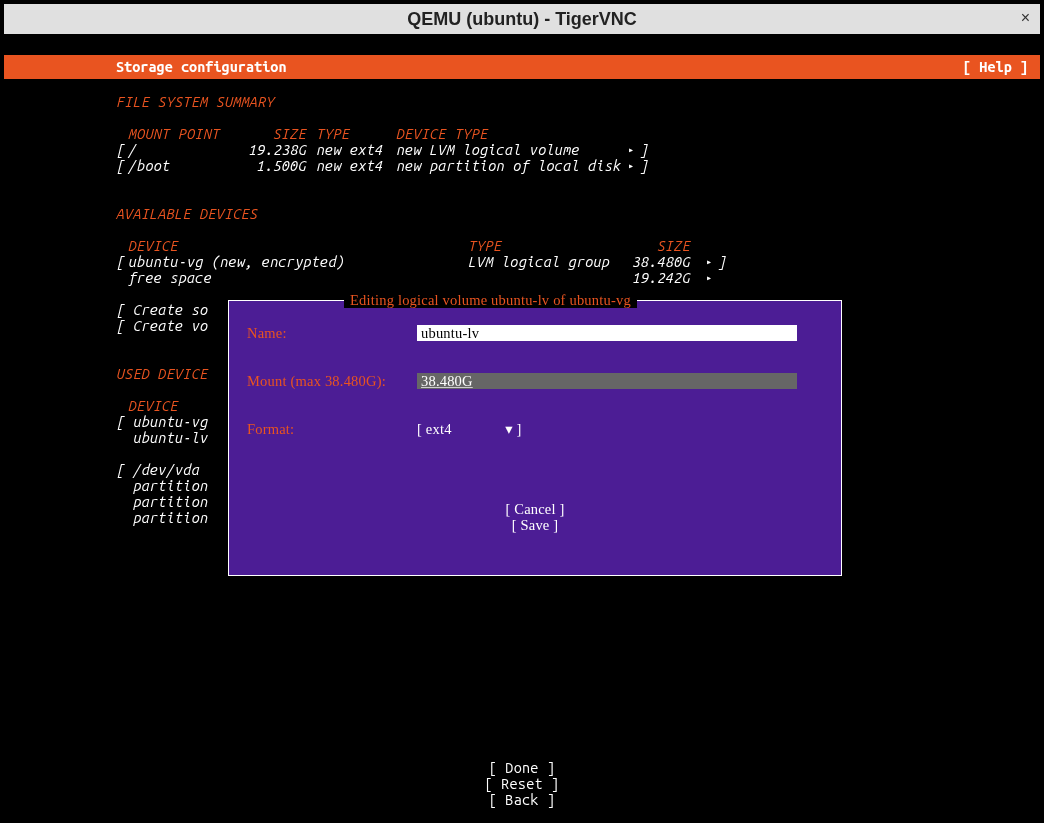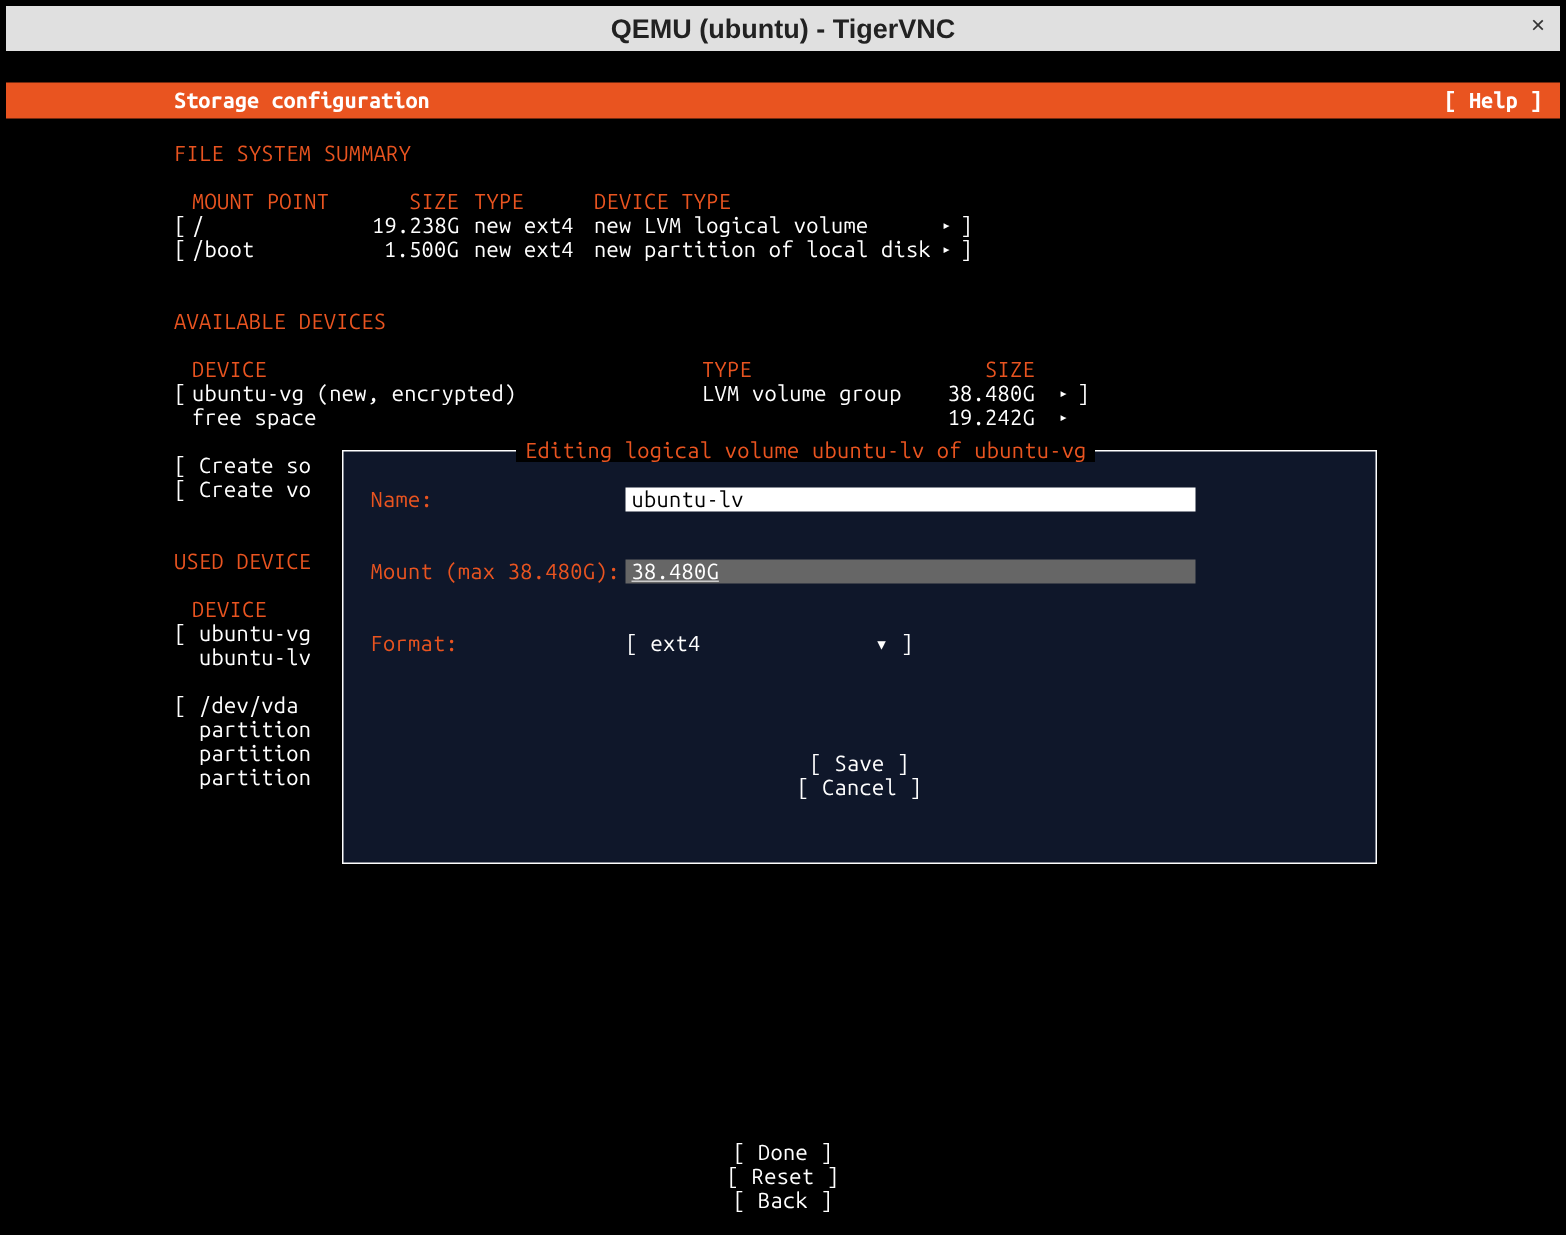--- a/index.html
+++ b/index.html
@@ -66,32 +66,33 @@
     color: #fff;
     letter-spacing: 0.2px;
   }
   .row {
     display: flex;
     padding-left: 116px;
     height: 16px;
     align-items: center;
   }
   .orange-text { color: #e95420; }
-  .cell { white-space: pre; }
+  .cell { white-space: pre; font-style: italic; }
   .arrow { color: #fff; font-size: 10px; }
 
   .dialog {
     position: absolute;
     left: 228px;
     top: 208px;
-    width: 690px;
+    width: 614px;
     height: 276px;
     border: 1.5px solid #fff;
-    background: #0f172a;
+    background: #4c1d95;
     z-index: 10;
+    font-family: Liberation Serif, serif;
   }
   .dialog-title {
     position: absolute;
     top: -9px;
     left: 115px;
     background: #000;
     padding: 0 6px;
     color: #e95420;
   }
   .field-row {
@@ -190,21 +191,21 @@
   <div style="height:16px;"></div>
   <div class="row">
     <span class="cell" style="width:12px;"></span>
     <span class="cell orange-text" style="width:340px;">DEVICE</span>
     <span class="cell orange-text" style="width:162px;">TYPE</span>
     <span class="cell orange-text" style="width:60px; text-align:right;">SIZE</span>
   </div>
   <div class="row">
     <span class="cell" style="width:12px;">[</span>
     <span class="cell" style="width:340px;">ubuntu-vg (new, encrypted)</span>
-    <span class="cell" style="width:162px;">LVM volume group</span>
+    <span class="cell" style="width:162px;">LVM logical group</span>
     <span class="cell" style="width:60px; text-align:right;">38.480G</span>
     <span class="cell arrow" style="padding-left:16px;">▸</span>
     <span class="cell" style="padding-left:6px;">]</span>
   </div>
   <div class="row">
     <span class="cell" style="width:12px;"></span>
     <span class="cell" style="width:340px;">free space</span>
     <span class="cell" style="width:162px;"></span>
     <span class="cell" style="width:60px; text-align:right;">19.242G</span>
     <span class="cell arrow" style="padding-left:16px;">▸</span>
@@ -275,22 +276,22 @@
     <div class="field-row">
       <span class="label" style="width:160px;">Format:</span>
       <span style="width:10px;"></span>
       <span class="dropdown">[ <span>ext4</span>              <span>▾</span> ]</span>
     </div>
 
     <div style="height:32px;"></div>
 
     <div style="height:32px;"></div>
     <div style="text-align:center;">
+      <div class="btn-line"><span>[ Cancel     ]</span></div>
       <div class="btn-line"><span>[ Save       ]</span></div>
-      <div class="btn-line"><span>[ Cancel     ]</span></div>
     </div>
   </div>
 
   <div class="bottom-buttons" style="bottom:-234px; position:relative;">
     <div class="btn-line"><span>[ Done       ]</span></div>
     <div class="btn-line"><span>[ Reset      ]</span></div>
     <div class="btn-line"><span>[ Back       ]</span></div>
   </div>
 
 </div>

